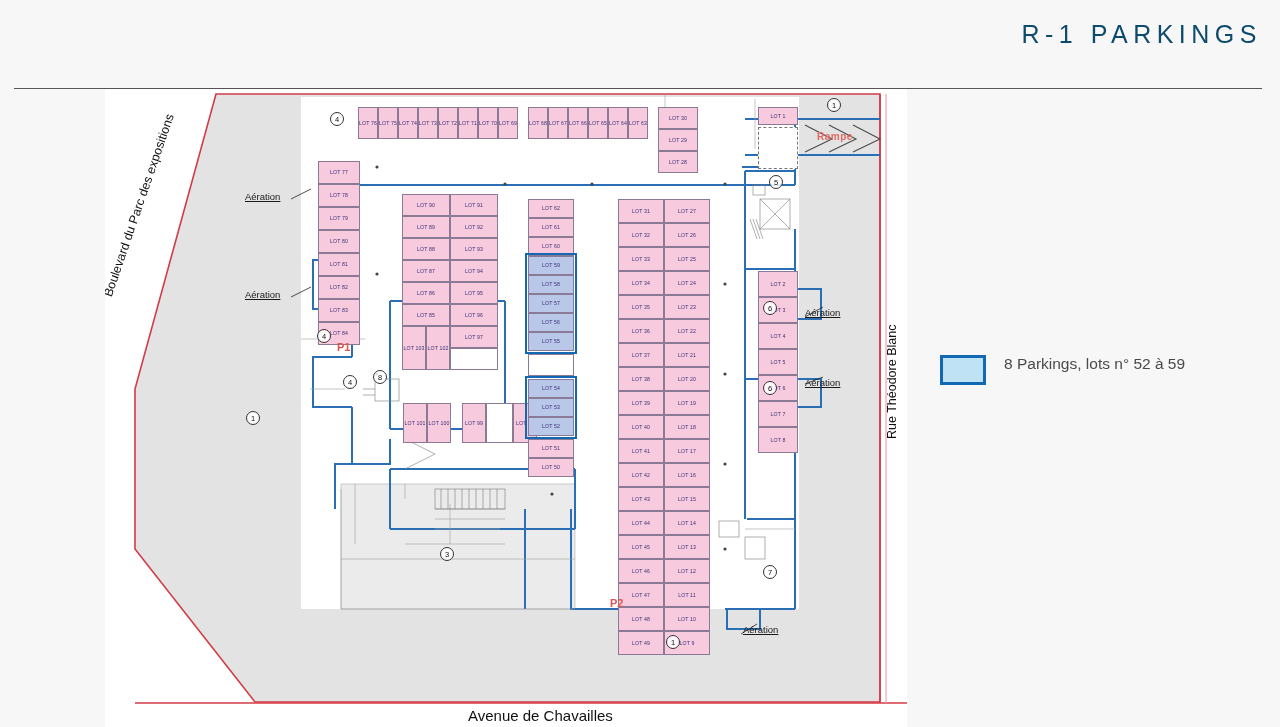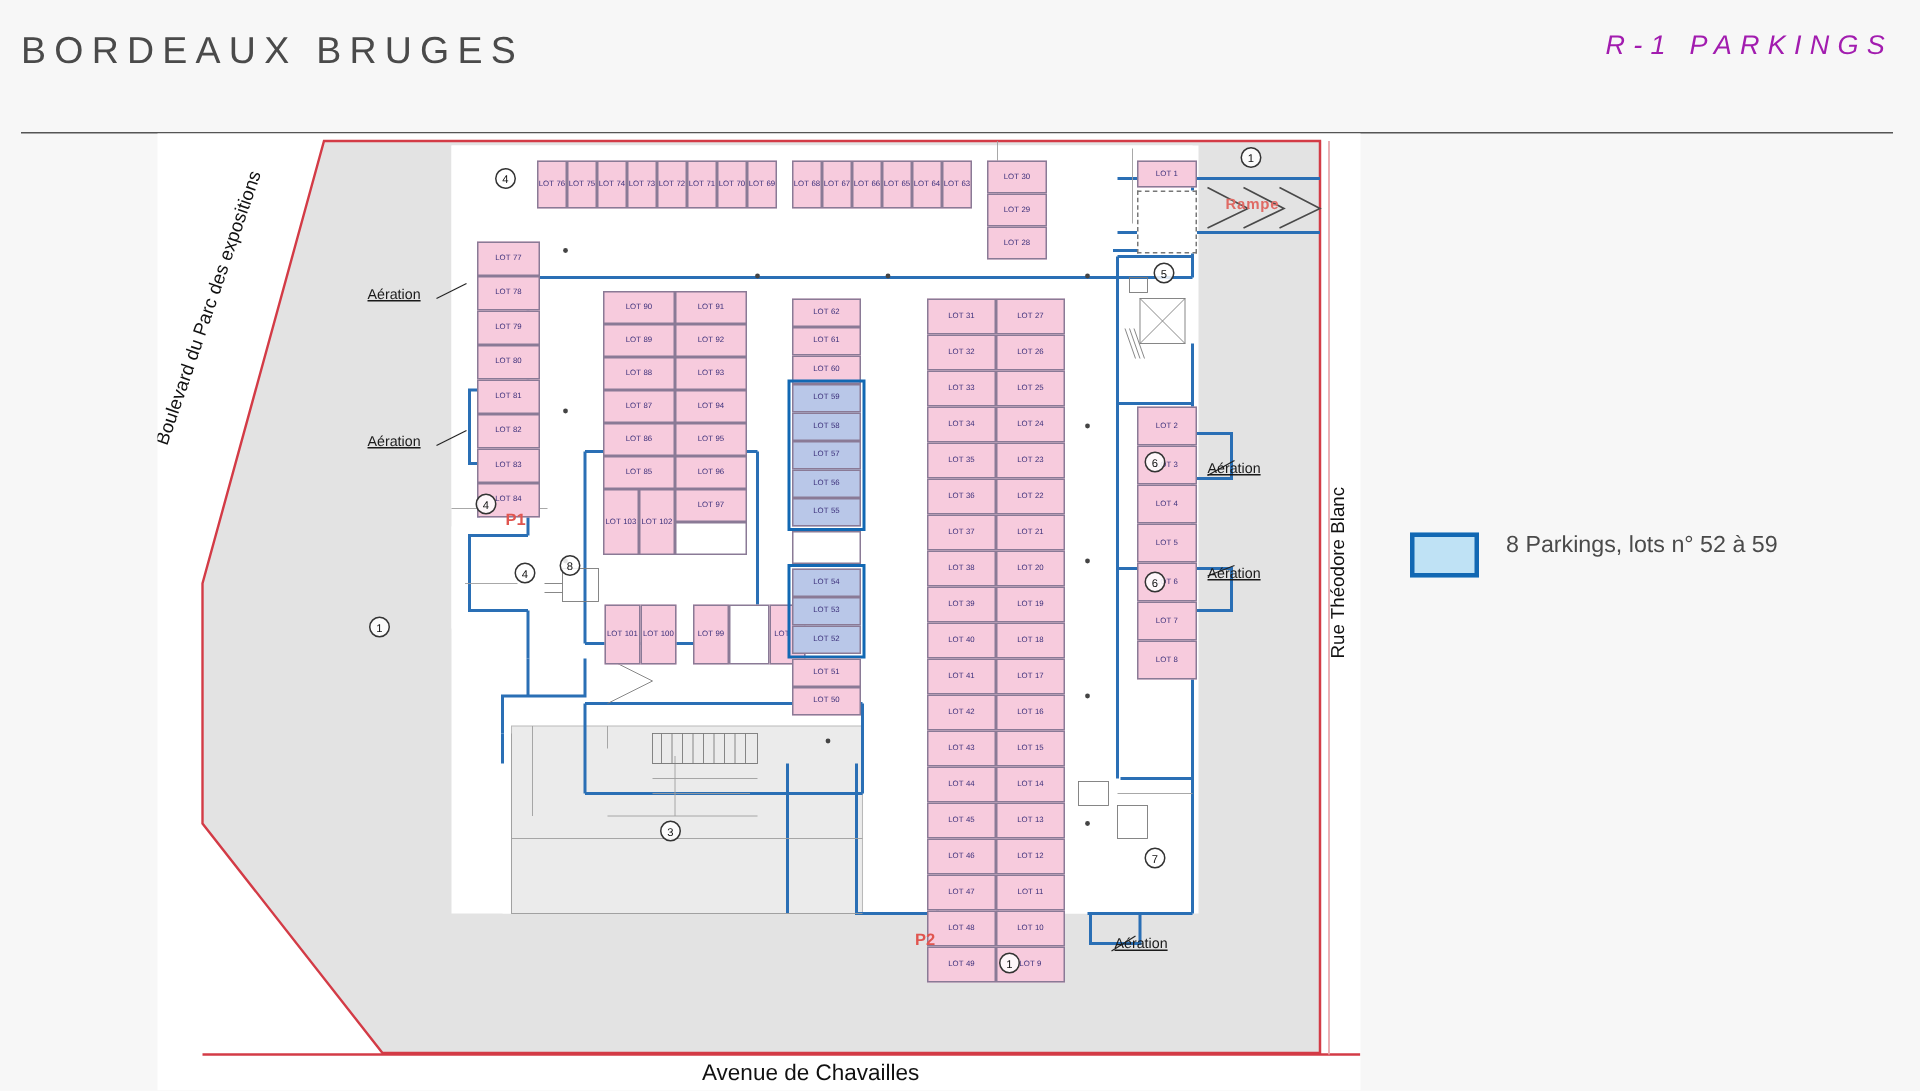--- a/index.html
+++ b/index.html
@@ -13,23 +13,22 @@
 
   
   .header { position: absolute; left: 0; top: 0; width: 1280px; height: 92px; }
   .title-left {
     position: absolute; left: 14px; top: 20px;
     font-size: 25px; letter-spacing: 5.5px; color: #4a4a4a; font-weight: 400;
     white-space: nowrap;
   }
   .title-right {
     position: absolute; right: 18px; top: 20px;
-    font-size: 18px; letter-spacing: 5.5px; color: #a21caf; font-weight: 400;
+    font-size: 25px; letter-spacing: 5.5px; color: #0c4a6e; font-weight: 400;
     white-space: nowrap;
-    font-style: italic;
   }
   .header-rule {
     position: absolute; left: 14px; top: 88px; width: 1248px; height: 1px;
     background: #555;
   }
 
   
   .plan-wrap {
     position: absolute; left: 105px; top: 89px; width: 802px; height: 638px;
     background: #fff; overflow: hidden;
@@ -95,21 +94,20 @@
   .legend-text {
     margin-left: 18px; font-size: 15.5px; color: #4a4a4a; white-space: nowrap;
   }
 </style>
 </head>
 <body>
 
 <div class="page">
 
   <div class="header">
-    <div class="title-left">BORDEAUX BRUGES</div>
     <div class="title-right">R-1 PARKINGS</div>
     <div class="header-rule"></div>
   </div>
 
   <div class="plan-wrap">
     <div class="plan" id="plan">
 
       <svg width="802" height="638">
 
         <polygon points="111,5 775,5 775,613 660,613 150,613 30,460 30,300" fill="#e3e3e3" stroke="none"></polygon>
@@ -364,21 +362,21 @@
         </div>
 
       <div class="plabel u" style="left:140px;top:102px">Aération</div>
       <div class="plabel u" style="left:140px;top:200px">Aération</div>
       <div class="plabel u" style="left:700px;top:218px">Aération</div>
       <div class="plabel u" style="left:700px;top:288px">Aération</div>
       <div class="plabel u" style="left:638px;top:535px">Aération</div>
 
       <div class="plabel rampe" style="left:712px;top:42px">Rampe</div>
       <div class="plabel red" style="left:232px;top:252px">P1</div>
-      <div class="plabel red" style="left:505px;top:532px">P2</div>
+      <div class="plabel red" style="left:505px;top:508px">P2</div>
 
       <div class="plabel street" style="left:-4px;top:205px;transform:rotate(-71deg);transform-origin:left top;">Boulevard du Parc des expositions</div>
       <div class="plabel street" style="left:780px;top:350px;transform:rotate(-90deg);transform-origin:left top;">Rue Théodore Blanc</div>
       <div class="plabel streetbig" style="left:363px;top:618px">Avenue de Chavailles</div>
 
       <div class="circnum" style="left:225px;top:23px">4</div>
       <div class="circnum" style="left:722px;top:9px">1</div>
       <div class="circnum" style="left:664px;top:86px">5</div>
       <div class="circnum" style="left:212px;top:240px">4</div>
       <div class="circnum" style="left:238px;top:286px">4</div>

